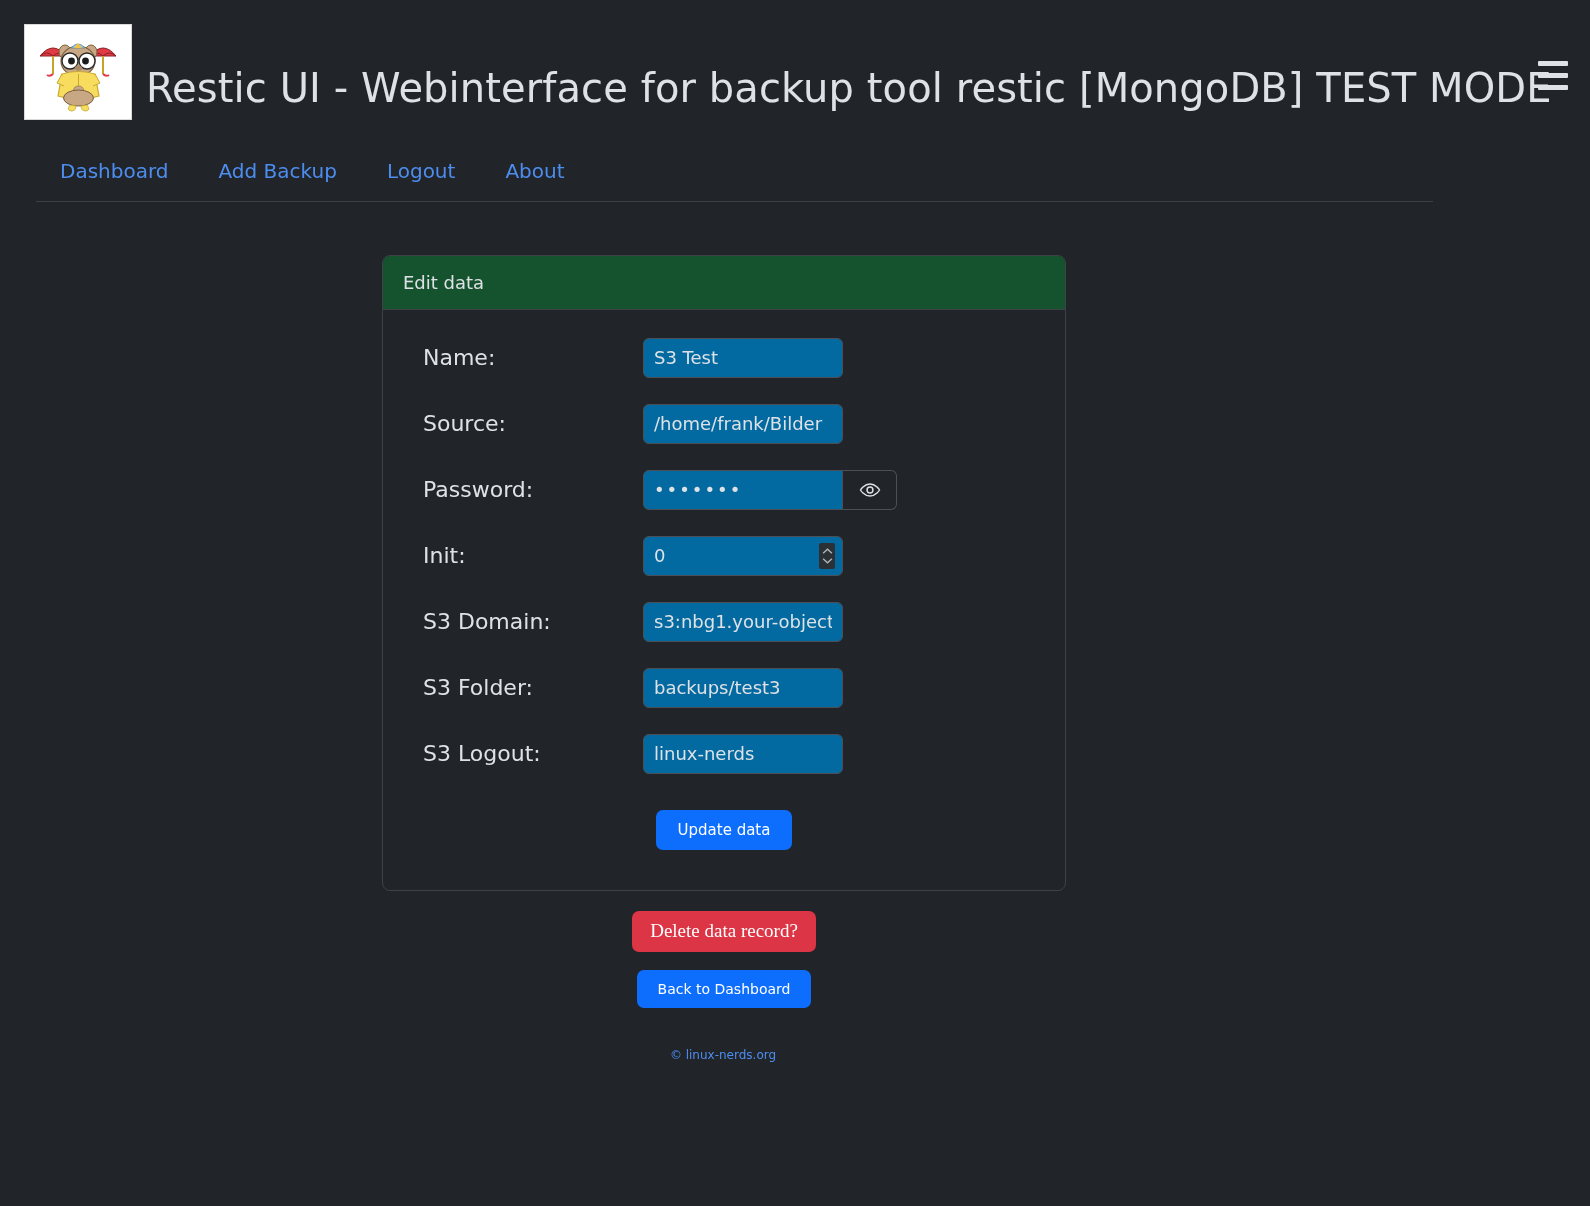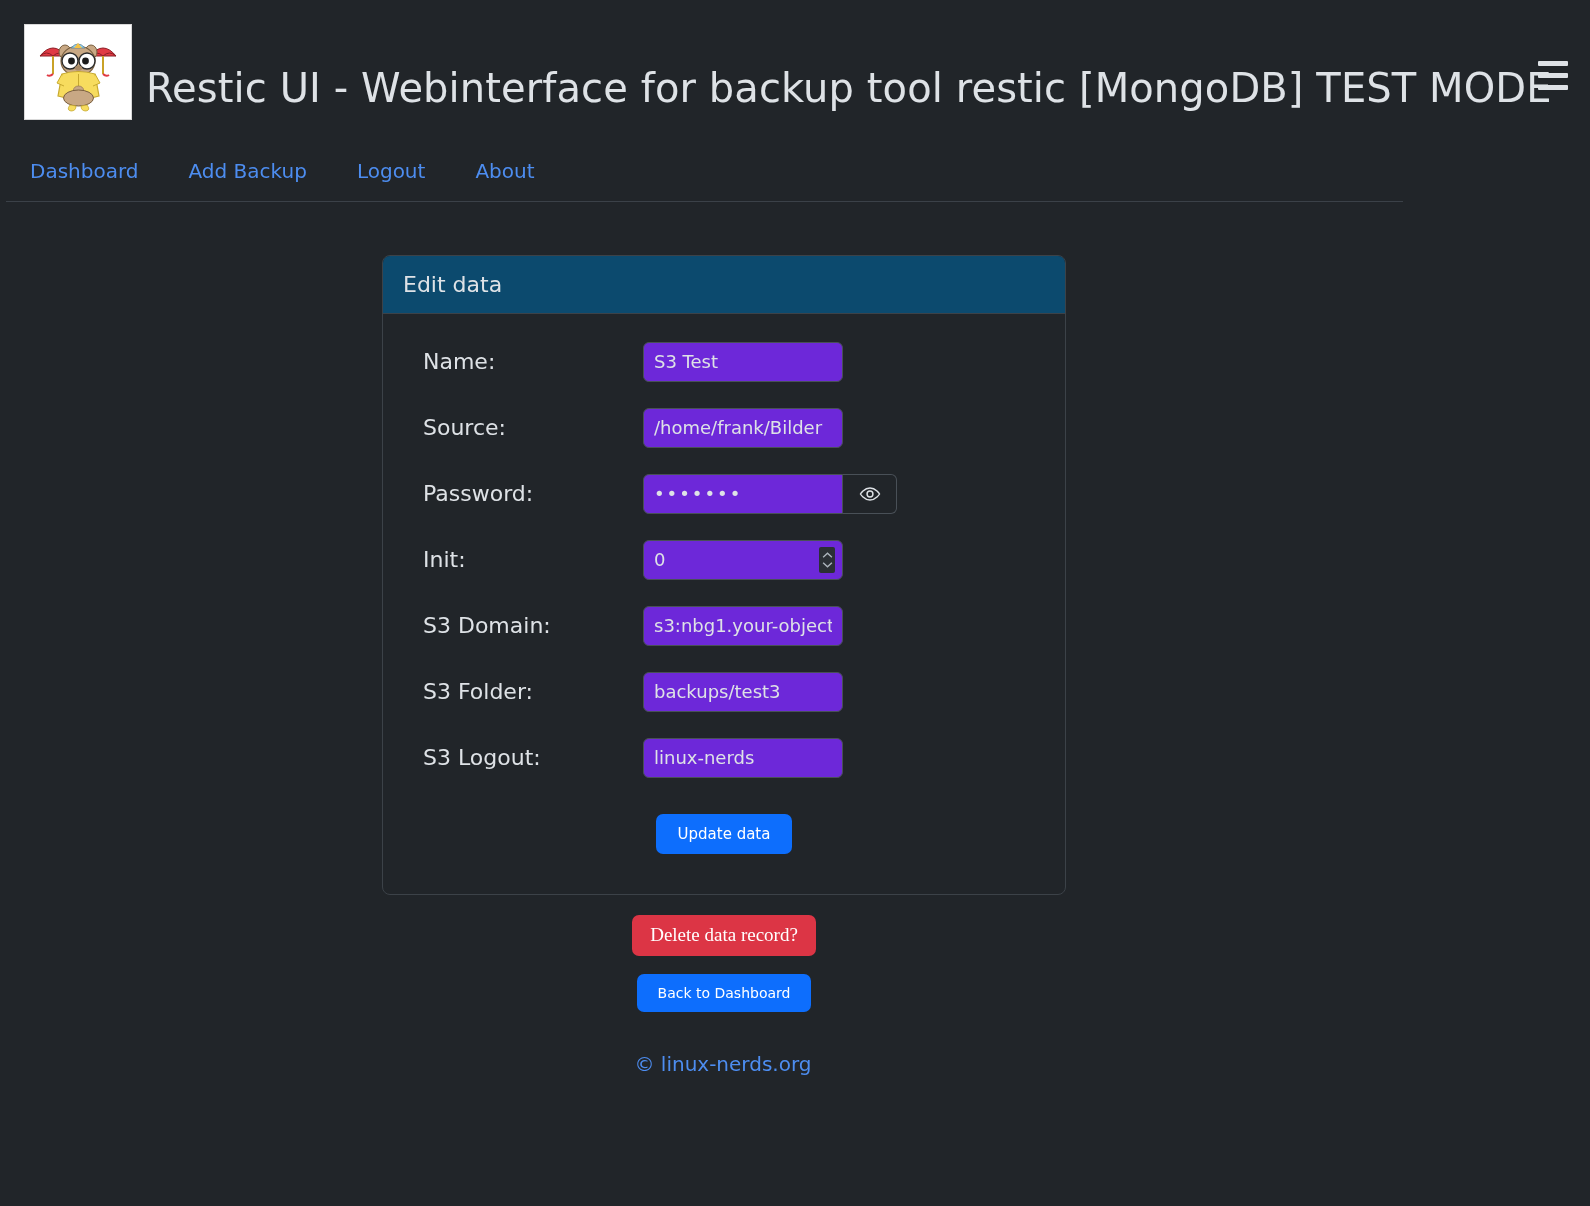--- a/index.html
+++ b/index.html
@@ -59,21 +59,21 @@
     display: block;
     height: 5px;
     width: 30px;
     background: #dee2e6;
     border-radius: 1px;
   }
 
   
   .navbar {
     margin: 44px 0 0 0;
-    padding: 0 6px;
+    padding: 0 36px;
   }
   .nav-list {
     list-style: none;
     display: flex;
     margin: 0;
     padding: 0 0 18px 0;
     border-bottom: 1px solid #3b4148;
     width: 1397px;
   }
   .nav-item a {
@@ -93,25 +93,25 @@
   }
   .card {
     width: 684px;
     margin: 53px auto 0 auto;
     margin-left: 382px;
     border: 1px solid #3c4248;
     border-radius: 8px;
     background: #212529;
   }
   .card-header {
-    background: #0c4a6e;
+    background: #14532d;
     border-bottom: 1px solid #3c4248;
     border-radius: 7px 7px 0 0;
     padding: 16px 20px;
-    font-size: 22px;
+    font-size: 18px;
     color: #dee2e6;
   }
   .card-body {
     padding: 28px 20px 36px 20px;
   }
 
   .form-row {
     display: flex;
     align-items: center;
     margin-bottom: 26px;
@@ -122,21 +122,21 @@
     font-size: 22px;
     color: #dee2e6;
   }
   .field-wrap {
     display: flex;
     align-items: stretch;
   }
   .form-input {
     width: 200px;
     height: 40px;
-    background: #6d28d9;
+    background: #0369a1;
     border: 1px solid #495057;
     border-radius: 6px;
     color: #dee2e6;
     font-size: 18px;
     font-family: "DejaVu Sans", "Liberation Sans", sans-serif;
     padding: 0 10px;
     outline: none;
   }
   .form-input::placeholder { color: #6c757d; }
 
@@ -205,21 +205,21 @@
     flex-direction: column;
     align-items: center;
   }
   .btn-delete { margin-top: 20px; padding: 9px 18px; font-size: 19px; font-family: Liberation Serif, serif; }
   .btn-back   { margin-top: 18px; padding: 11px 21px; font-size: 14px; }
 
   .footer {
     text-align: center;
     width: 1446px;
     margin-top: 40px;
-    font-size: 20px;
+    font-size: 12px;
   }
   .footer a { color: #4d8df0; text-decoration: none; }
 </style>
 </head>
 <body>
 
 <div class="header">
   <div class="brand-row">
     <div class="logo">
       <svg width="92" height="84" viewBox="0 0 92 84" aria-hidden="true">

